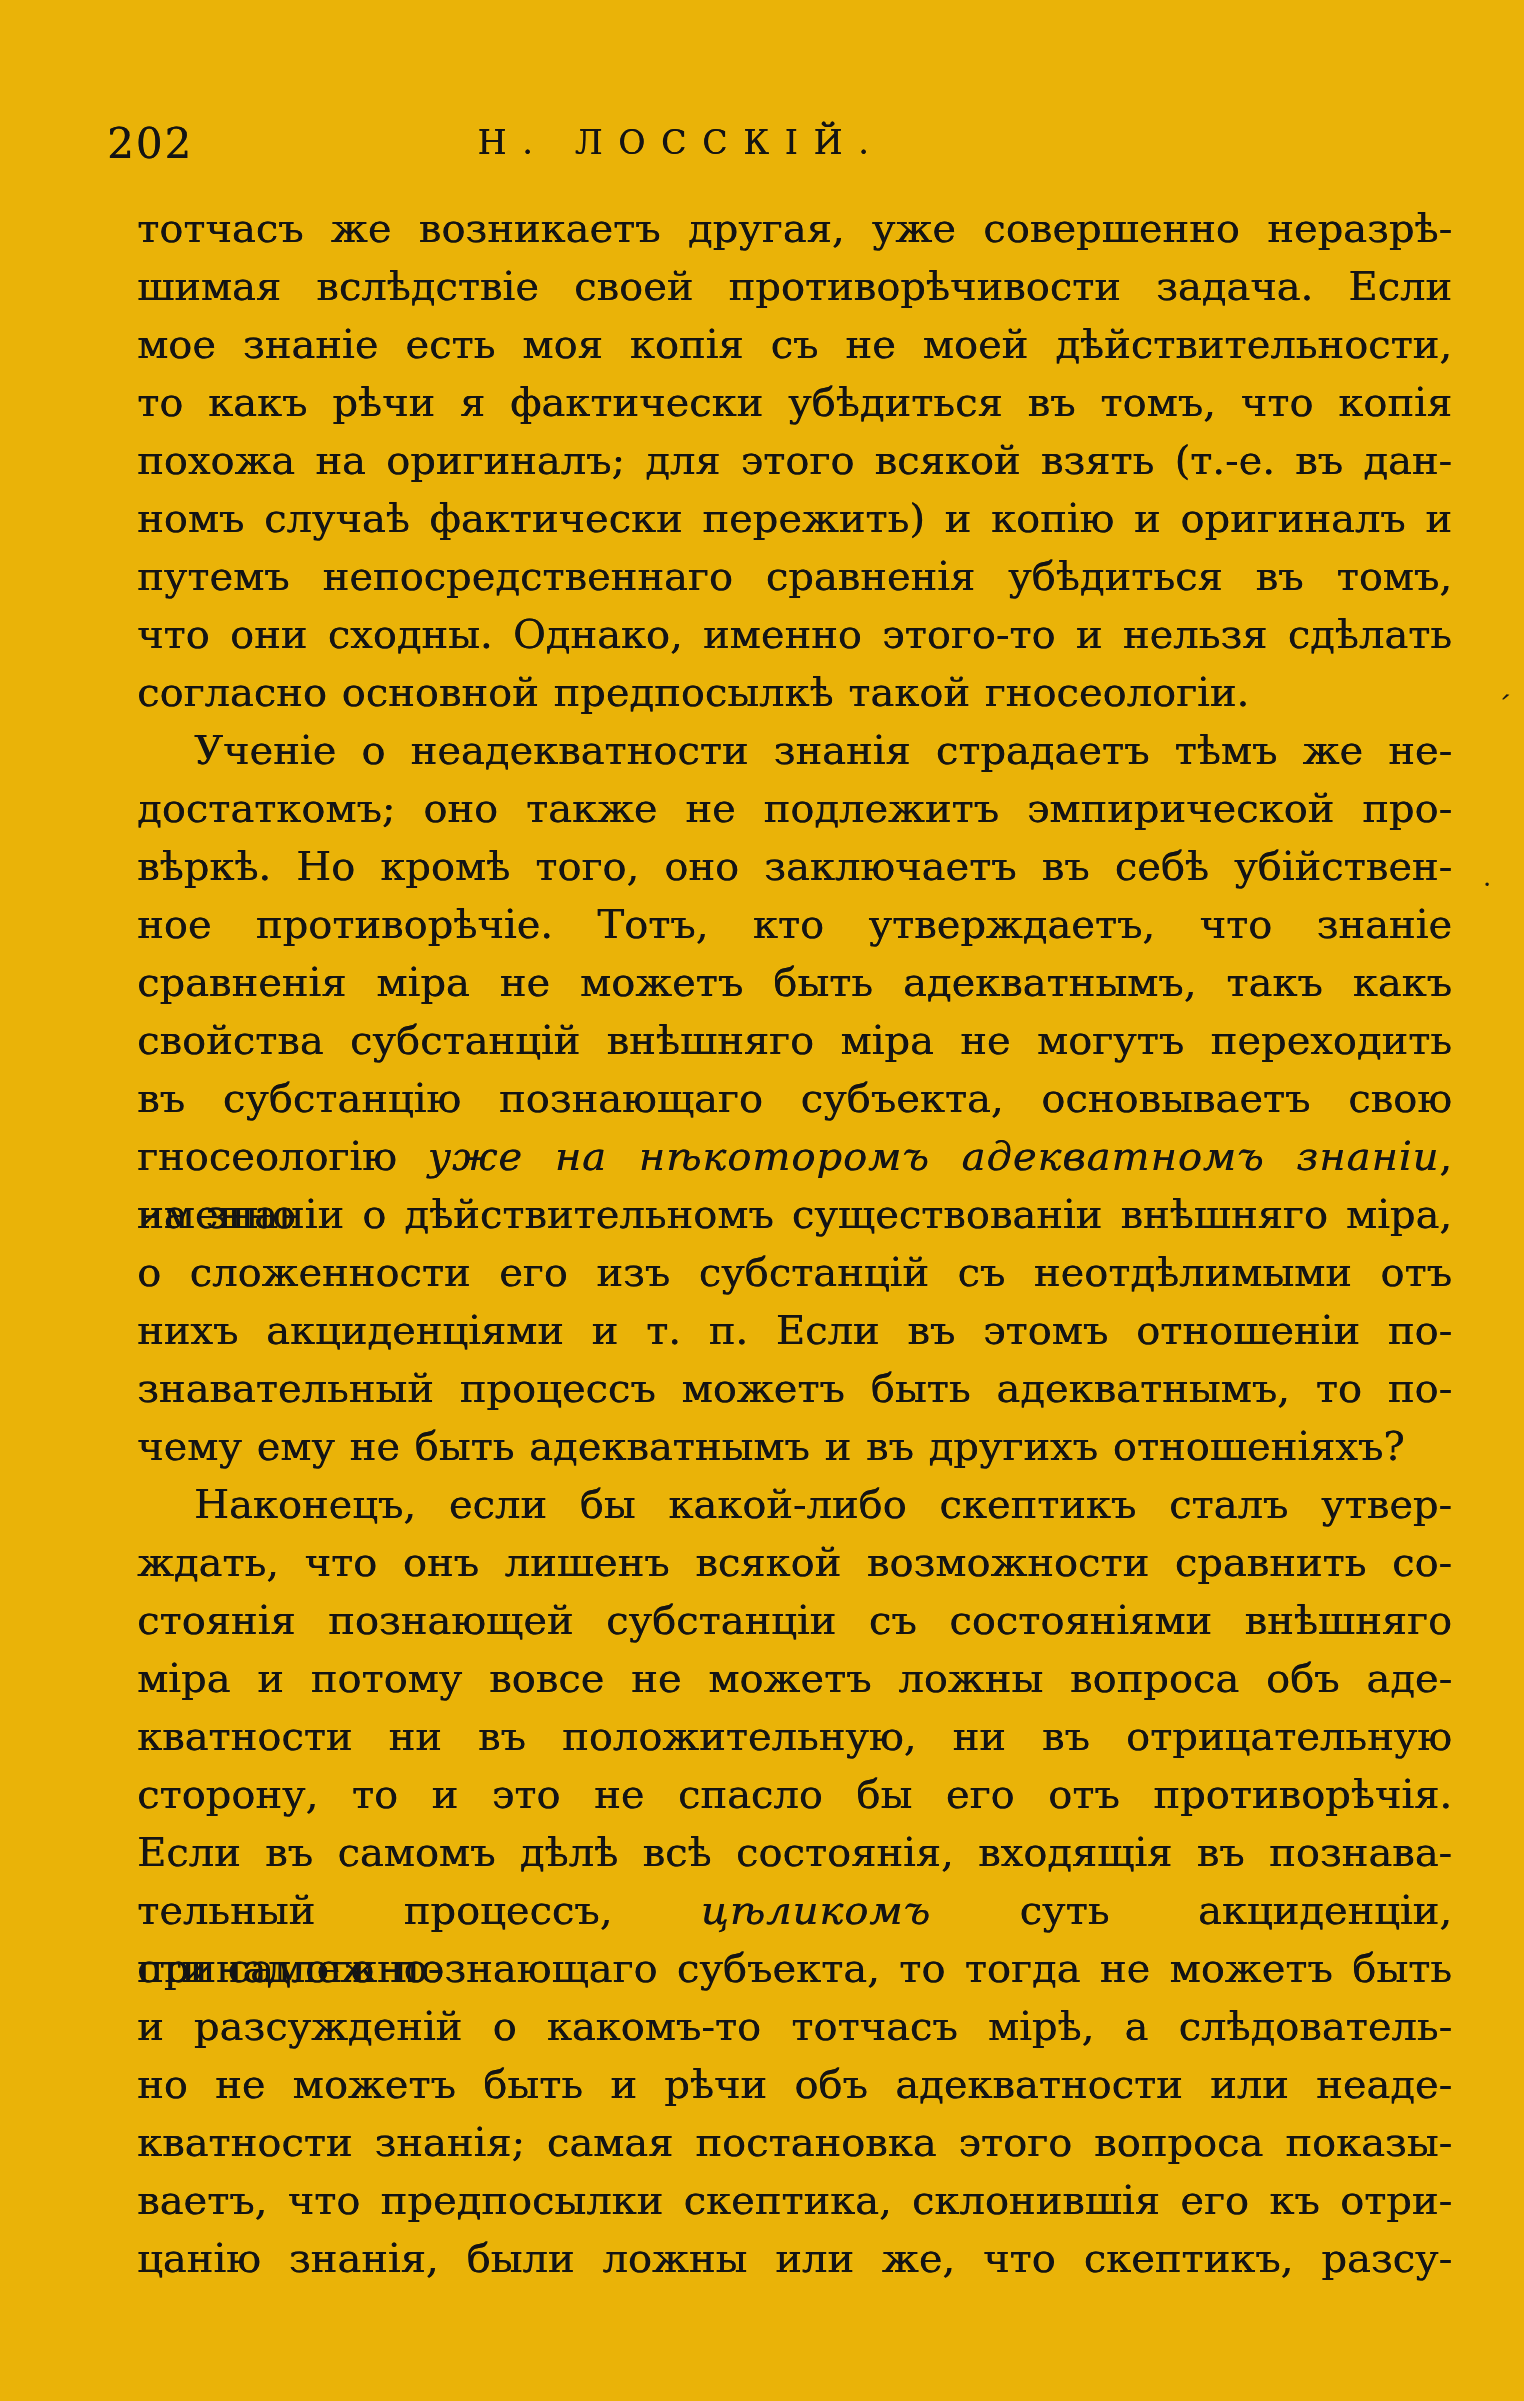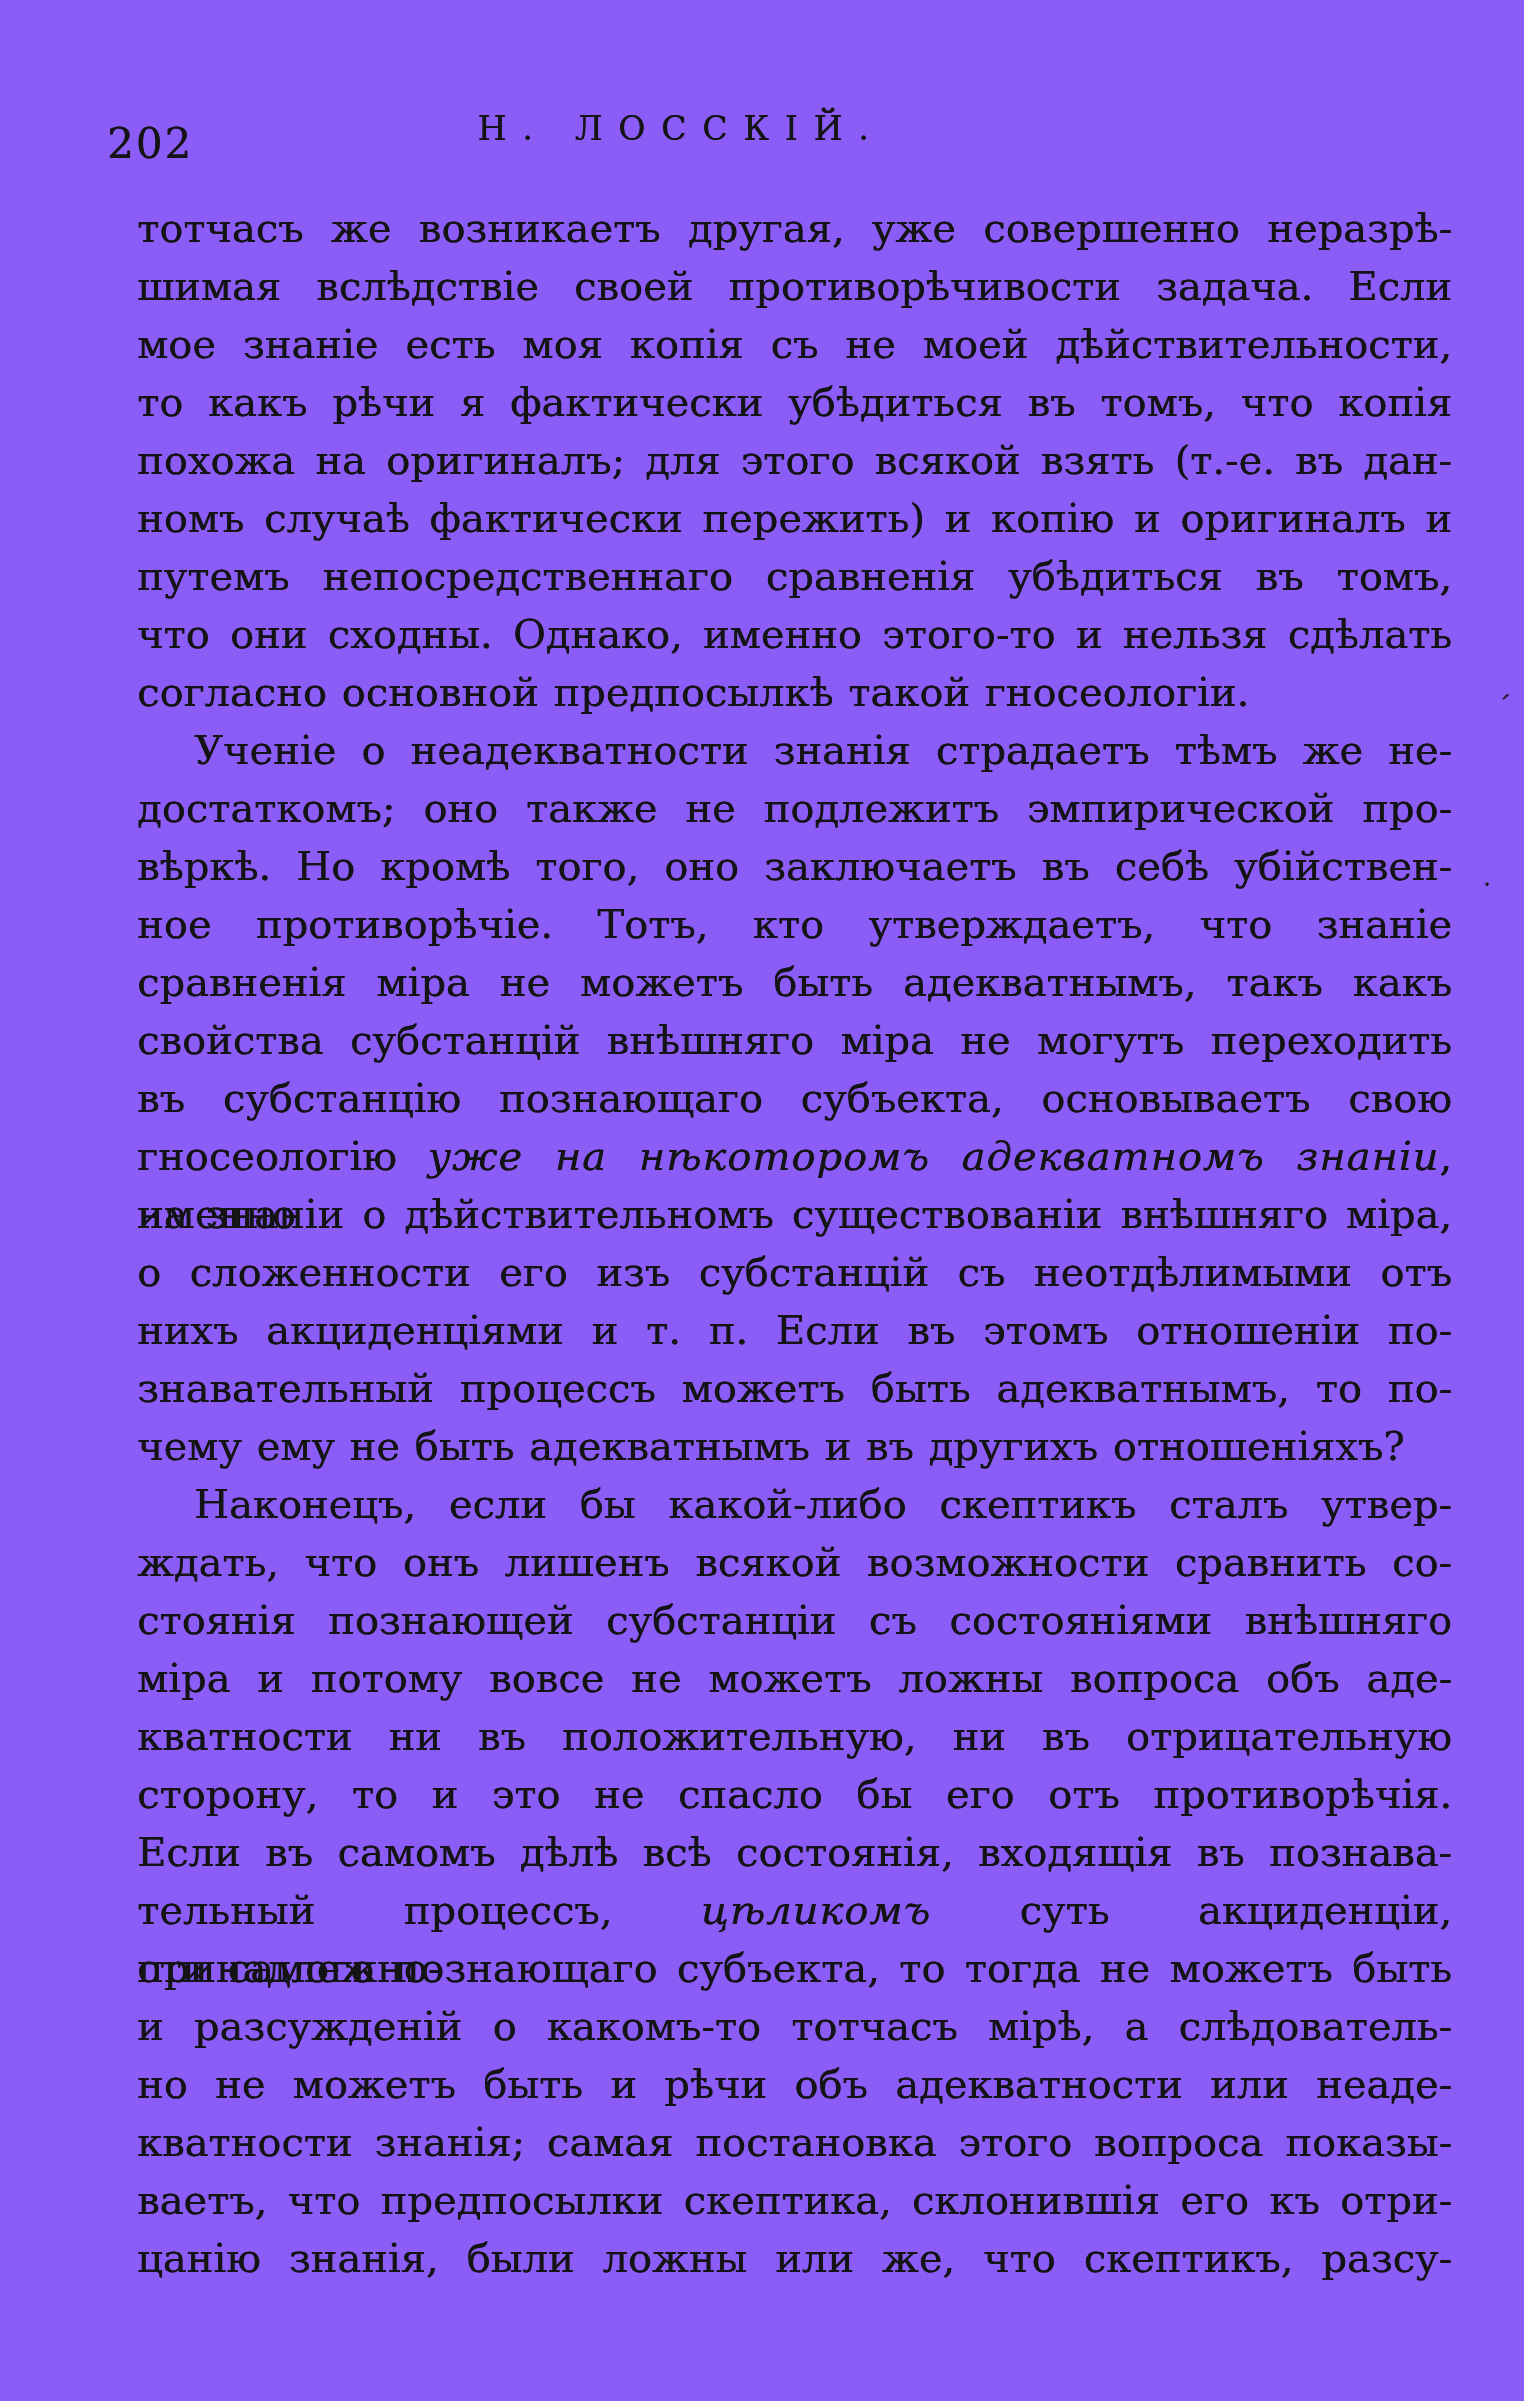--- a/index.html
+++ b/index.html
@@ -8,35 +8,35 @@
     height: 2402px;
     position: relative;
     background: #ffffff;
     font-family: "DejaVu Serif", "Liberation Serif", serif;
     color: #141414;
     overflow: hidden;
   }
   .scan-page {
     position: absolute;
     inset: 0;
-    background: #8b5cf6;
+    background: #eab308;
   }
   .page-number {
     position: absolute;
     left: 107px;
     top: 123px;
     font-size: 42px;
     line-height: 1;
     letter-spacing: 2px;
     text-shadow: 0.4px 0 0 currentColor;
   }
   .running-head {
     position: absolute;
     left: 681px;
-    top: 112px;
+    top: 126px;
     transform: translateX(-50%);
     font-size: 33px;
     line-height: 1;
     letter-spacing: 0.48em;
     white-space: nowrap;
     text-shadow: 0.4px 0 0 currentColor;
   }
   .body-text {
     position: absolute;
     left: 113px;

